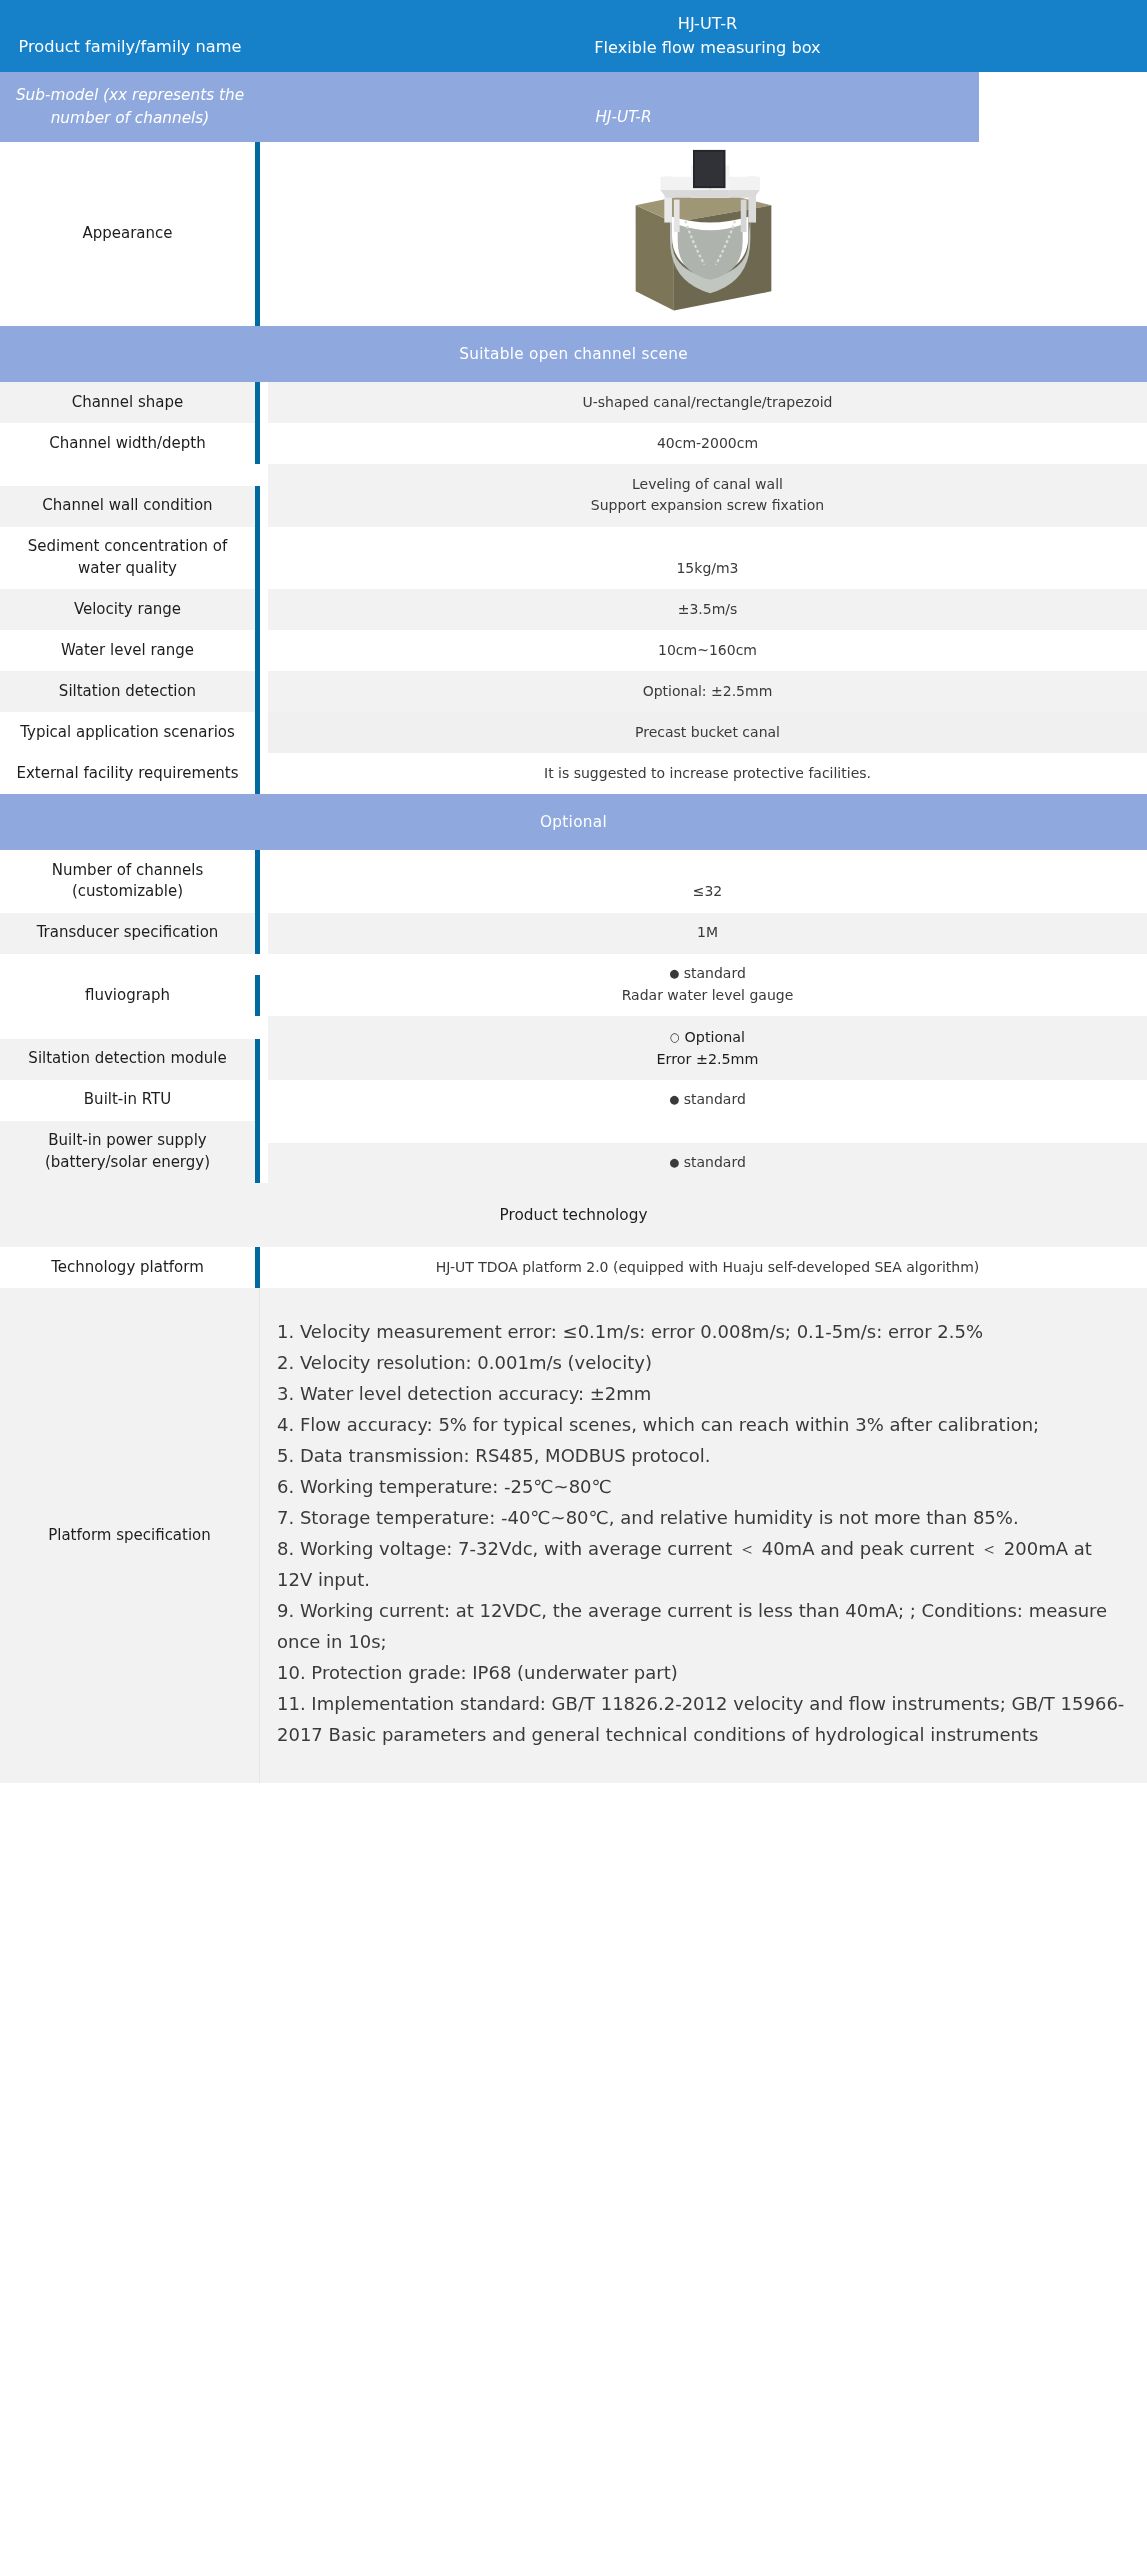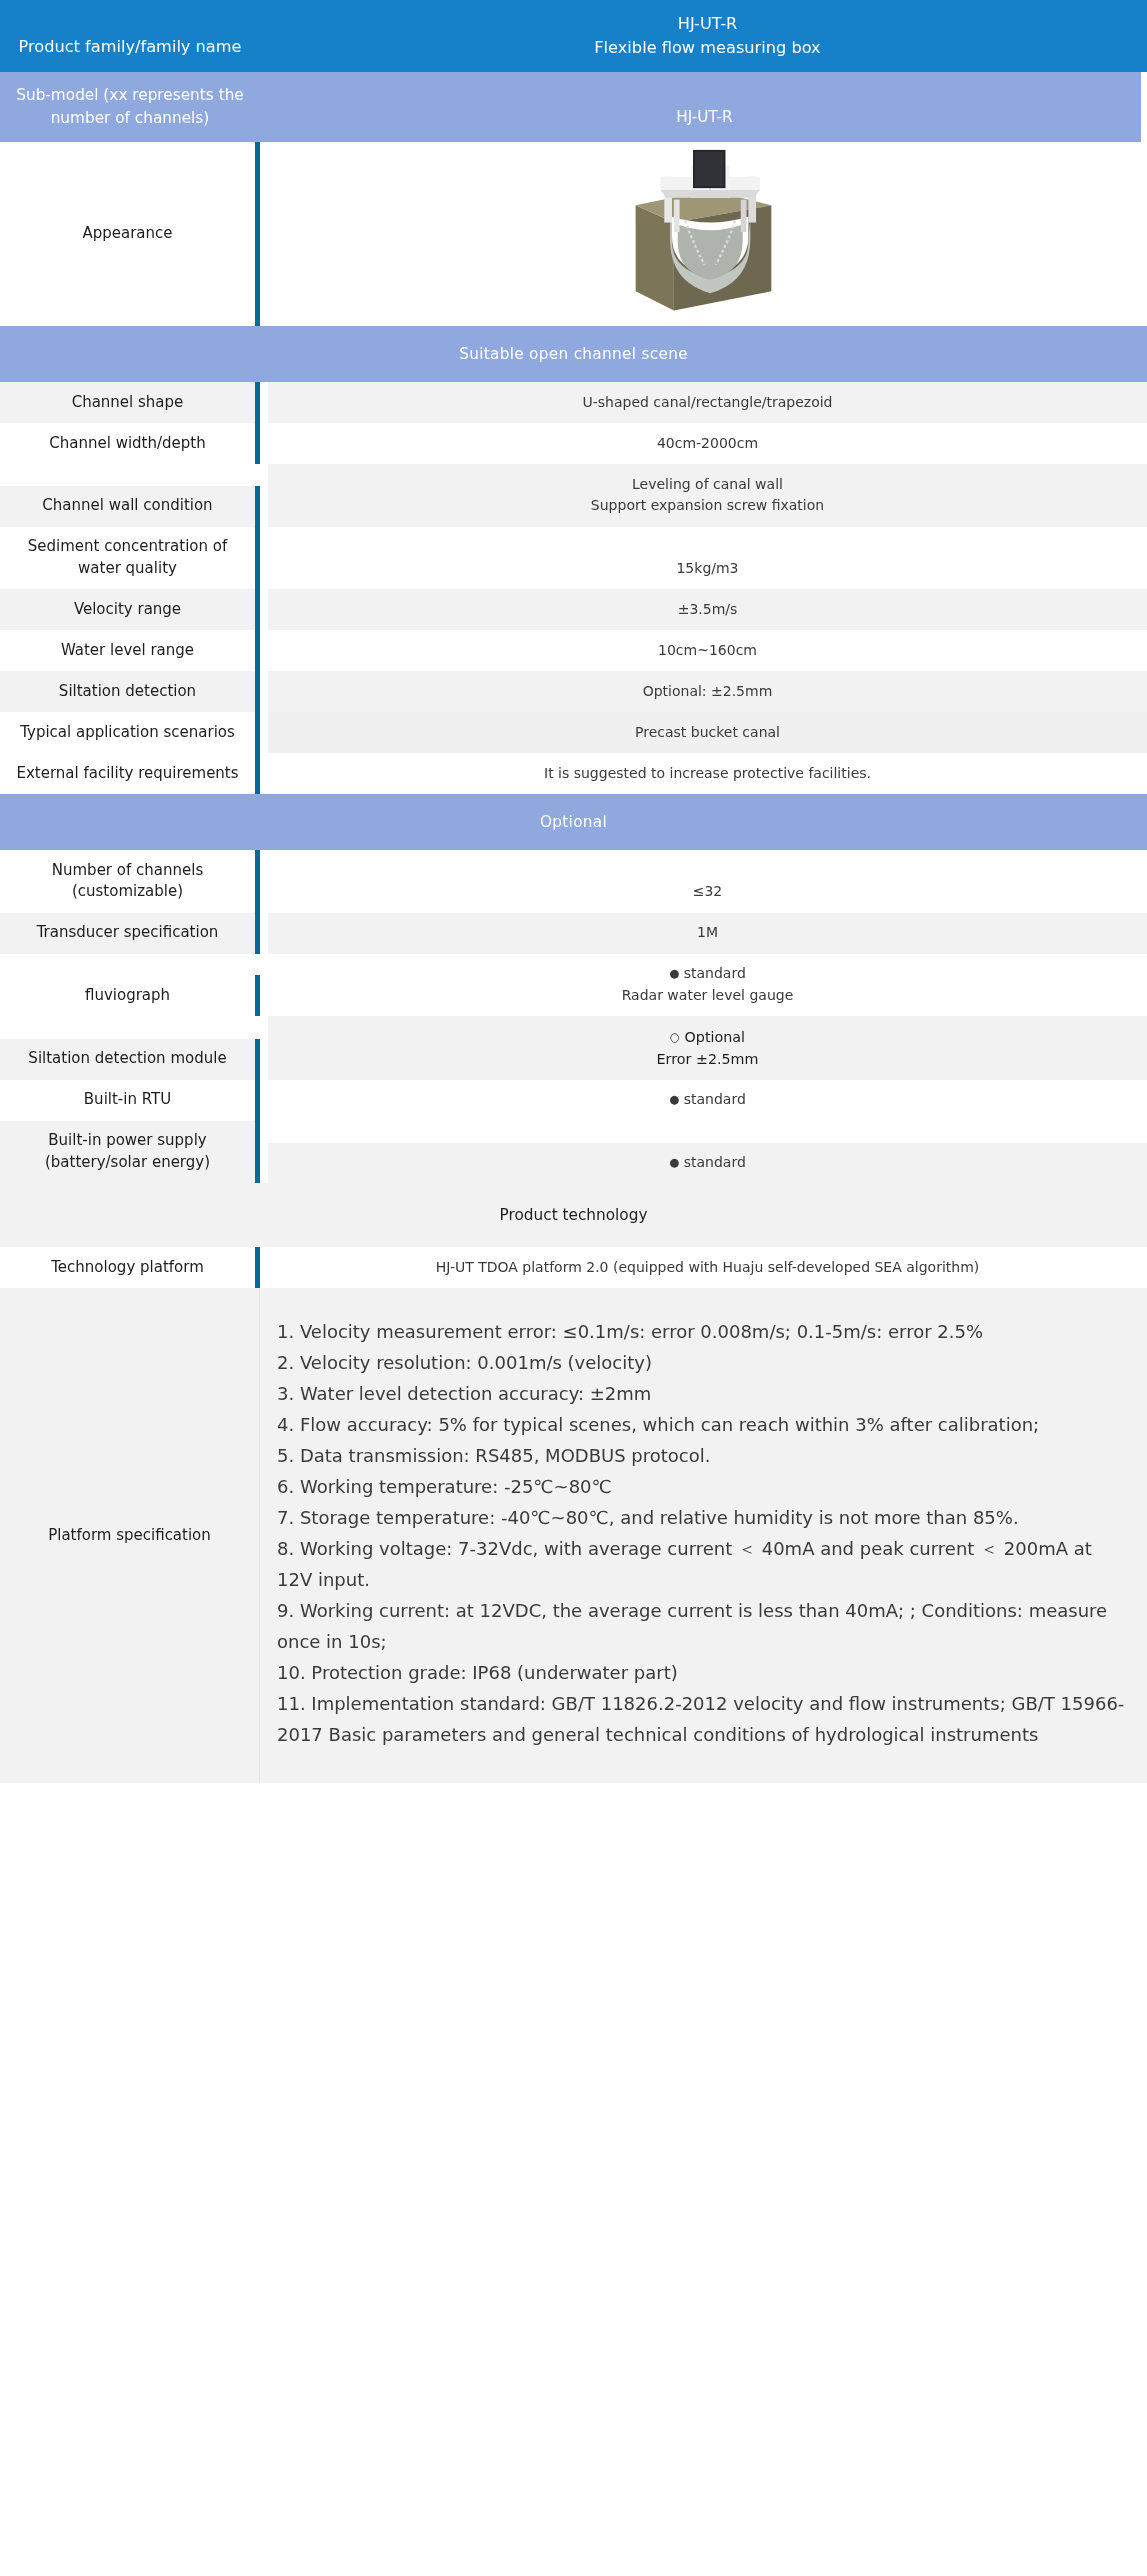--- a/index.html
+++ b/index.html
@@ -73,23 +73,24 @@
     color: #ffffff;
     font-size: 16.2px;
     flex-direction: column;
     line-height: 1.5;
     padding: 11.5px 13.4px;
   }
 
   
   .submodel {
     display: flex;
-    width: 1141px;
+    width: 979px;
     background: #8fa8dd;
     color: #ffffff;
+    font-style: italic;
   }
   .submodel .cell-label {
     border-right: none;
     background: #8fa8dd;
     color: #ffffff;
     font-size: 15.3px;
     padding: 12.4px 5.7px;
     line-height: 1.5;
   }
   .submodel .cell-value {

